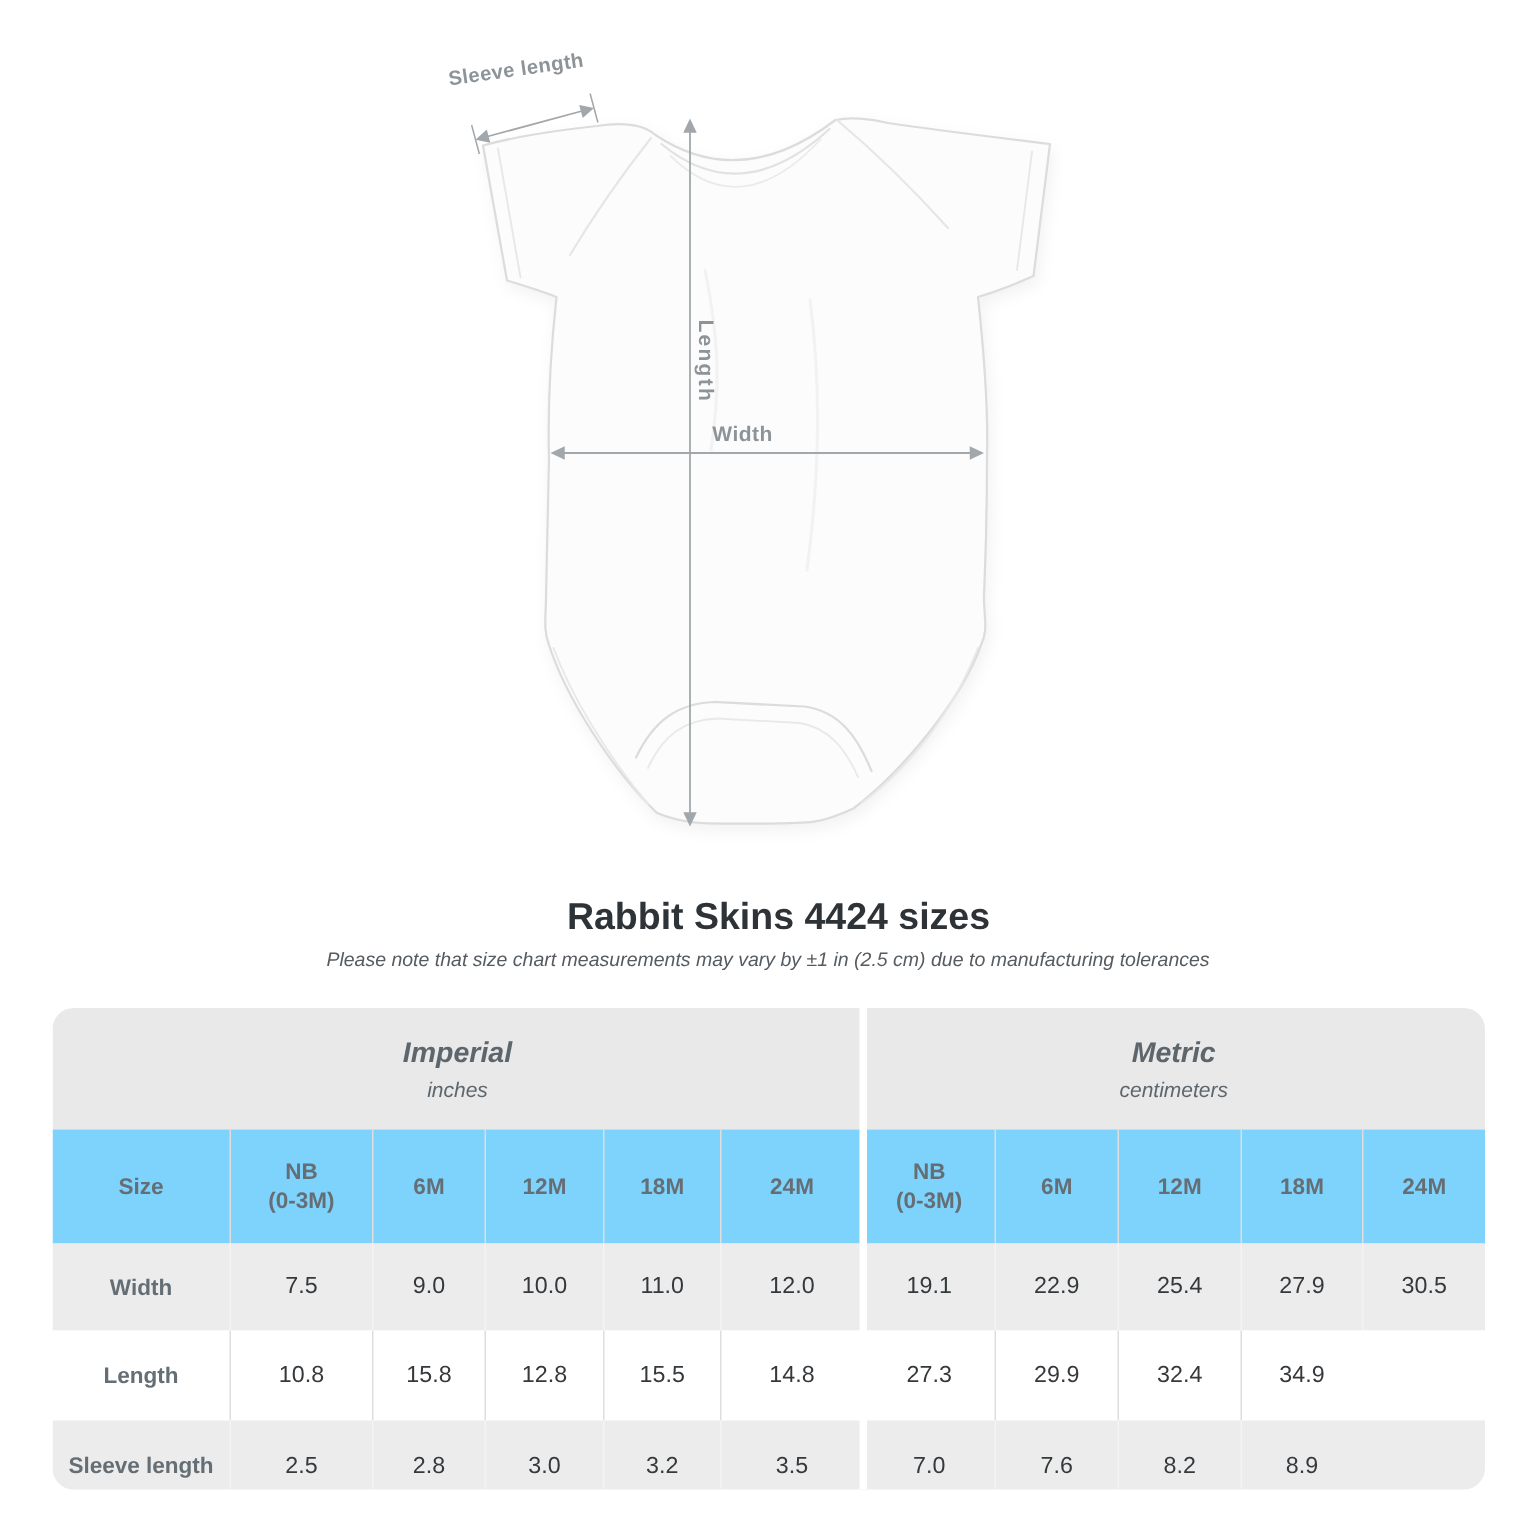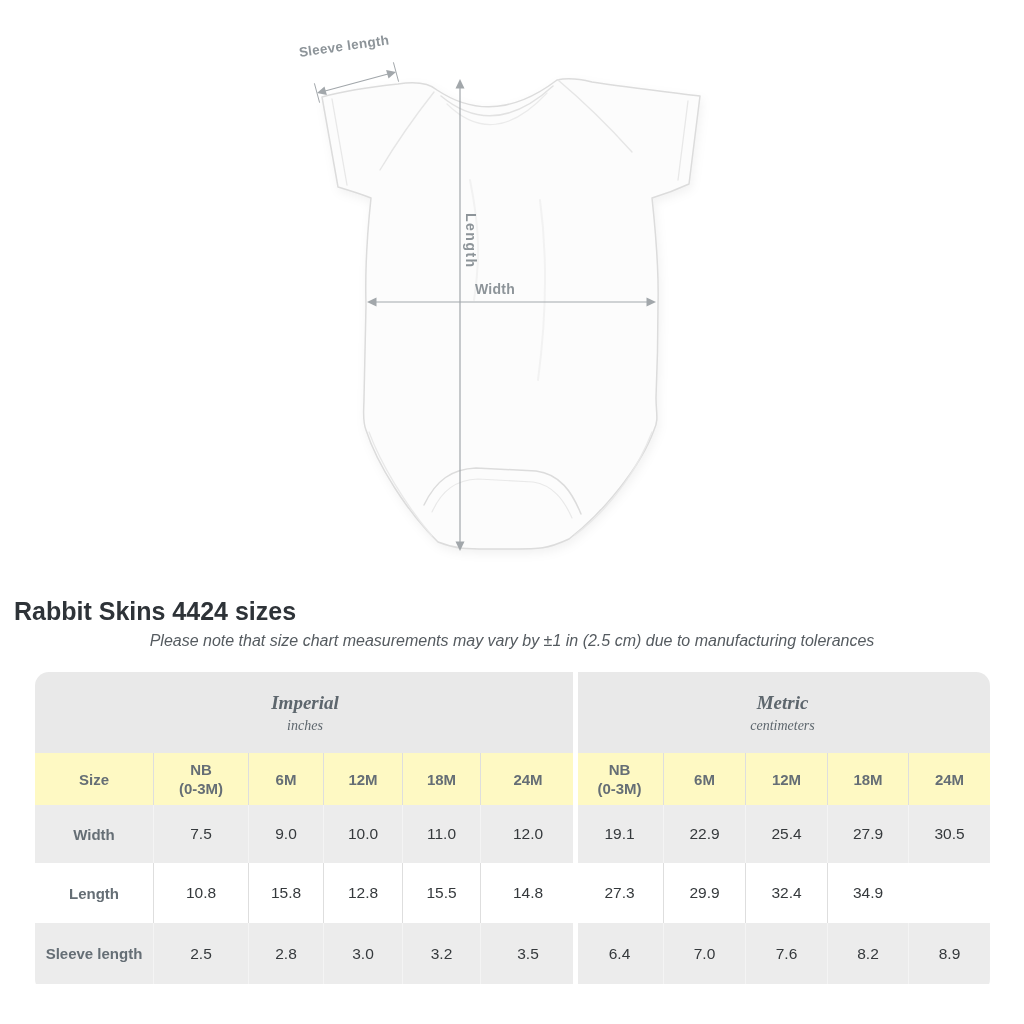--- a/index.html
+++ b/index.html
@@ -19,42 +19,42 @@
     font-size: 13.5px;
     letter-spacing: .3px;
   }
   .sleeve-label { left: 299px; top: 45px; width: 110px; transform: rotate(-8deg); transform-origin: left center; }
   .length-label { left: 463px; top: 213px; writing-mode: vertical-rl; font-size: 14px; letter-spacing: 1.5px; }
   .width-label  { left: 459px; top: 281px; width: 72px; text-align: center; font-size: 14px; }
 
   
   .chart-title {
     position: absolute; left: 0; top: 597px; width: 1024px;
-    font-size: 25px; font-weight: bold; color: #2e3338; padding-left: 14px;
+    text-align: center; font-size: 25px; font-weight: bold; color: #2e3338; padding-left: 14px;
   }
   .chart-subtitle {
     position: absolute; left: 0; top: 632px; width: 1024px;
-    text-align: center; font-style: italic; font-size: 16px; color: #555b60;
+    text-align: center; font-style: italic; font-size: 13px; color: #555b60;
   }
 
   
   .size-table {
     position: absolute; left: 35px; top: 672px; width: 955px; height: 321px;
     border-radius: 14px; overflow: hidden; background: #ffffff;
   }
   .units-band { display: flex; height: 81px; background: #e9e9e9; }
-  .unit-half { display: flex; flex-direction: column; align-items: center; justify-content: center; gap: 4px; font-family: Liberation Serif, serif; }
+  .unit-half { display: flex; flex-direction: column; align-items: center; justify-content: center; gap: 4px; }
   .unit-half.imperial { width: 540px; }
   .unit-half.metric { width: 415px; }
   .unit-name { font-size: 19px; font-weight: bold; font-style: italic; color: #5d666d; }
   .unit-sub  { font-size: 14px; font-style: italic; color: #5d666d; }
 
   .cols { display: grid; grid-template-columns: 118px 95px 75px 79px 78px 95px 88px 82px 82px 81px 82px; }
   .cell { display: flex; align-items: center; justify-content: center; text-align: center; }
-  .row-head { height: 52px; background: #fef9c3; }
+  .row-head { height: 76px; background: #7dd3fc; }
   .row-data { height: 58px; }
   .row-data.r1 { height: 60px; }
   .row-data.r2 { height: 61px; }
   .row-gray { background: #ececec; }
   .row-white { background: #ffffff; }
   .row-head .cell + .cell, .row-white .cell + .cell { border-left: 1px solid #dedede; }
   .row-gray .cell + .cell { border-left: 1px solid #f4f4f4; justify-content: center; }
 
   .head-text { font-size: 15px; font-weight: bold; color: #656e75; white-space: pre-line; line-height: 19px; }
   .row-label { font-size: 15px; font-weight: bold; color: #656e75; }
@@ -272,23 +272,20 @@
     <div class="cell">
         <span class="val">3.0</span>
       </div>
     <div class="cell">
         <span class="val">3.2</span>
       </div>
     <div class="cell">
         <span class="val">3.5</span>
       </div>
     <div class="cell">
-        <span class="val">6.4</span>
-      </div>
-    <div class="cell">
         <span class="val">7.0</span>
       </div>
     <div class="cell">
         <span class="val">7.6</span>
       </div>
     <div class="cell">
         <span class="val">8.2</span>
       </div>
     <div class="cell">
         <span class="val">8.9</span>

